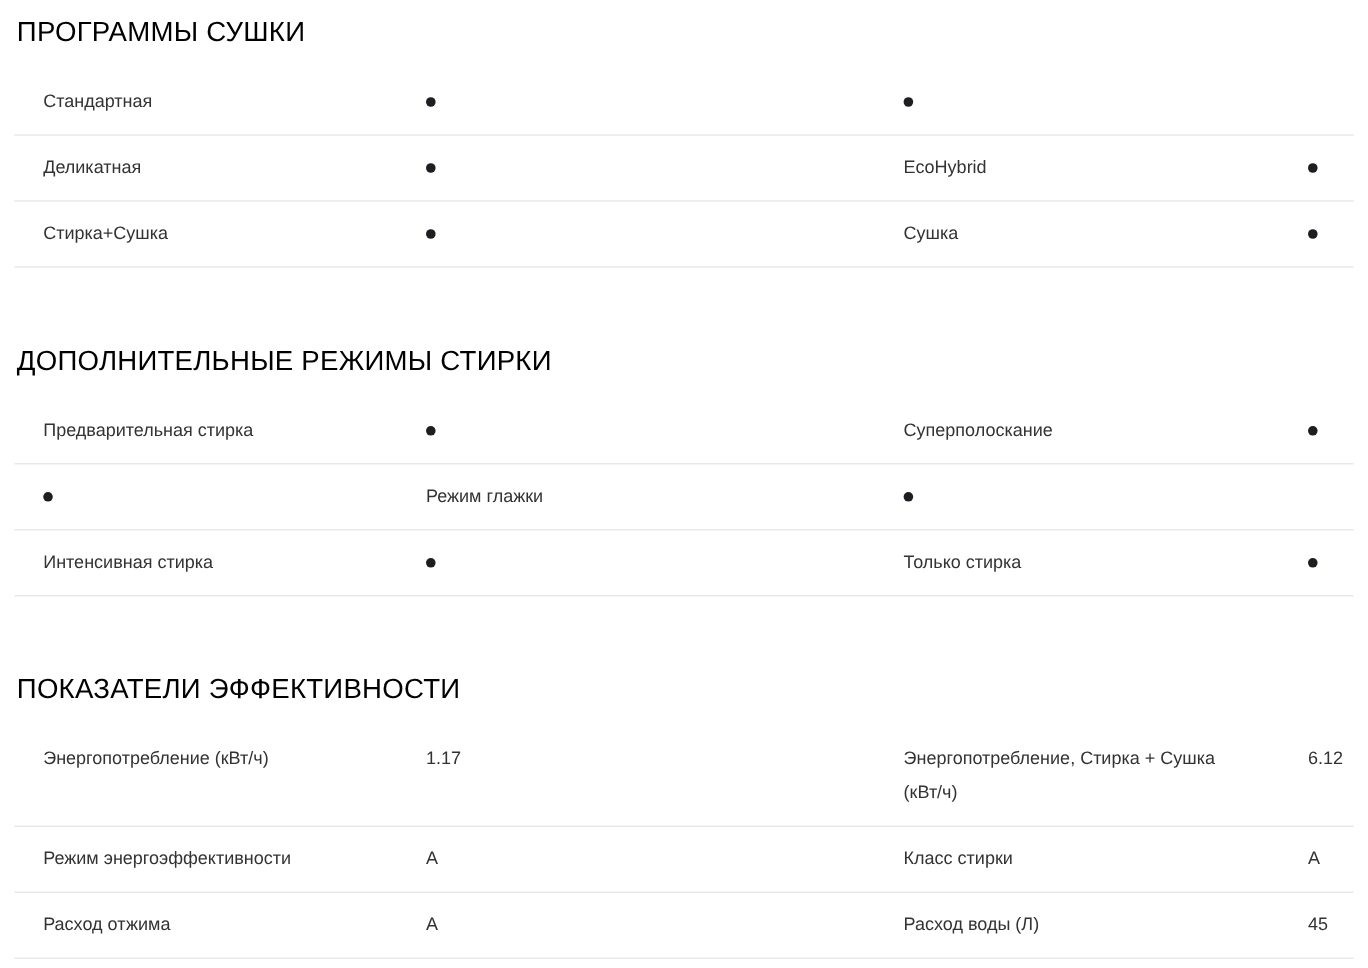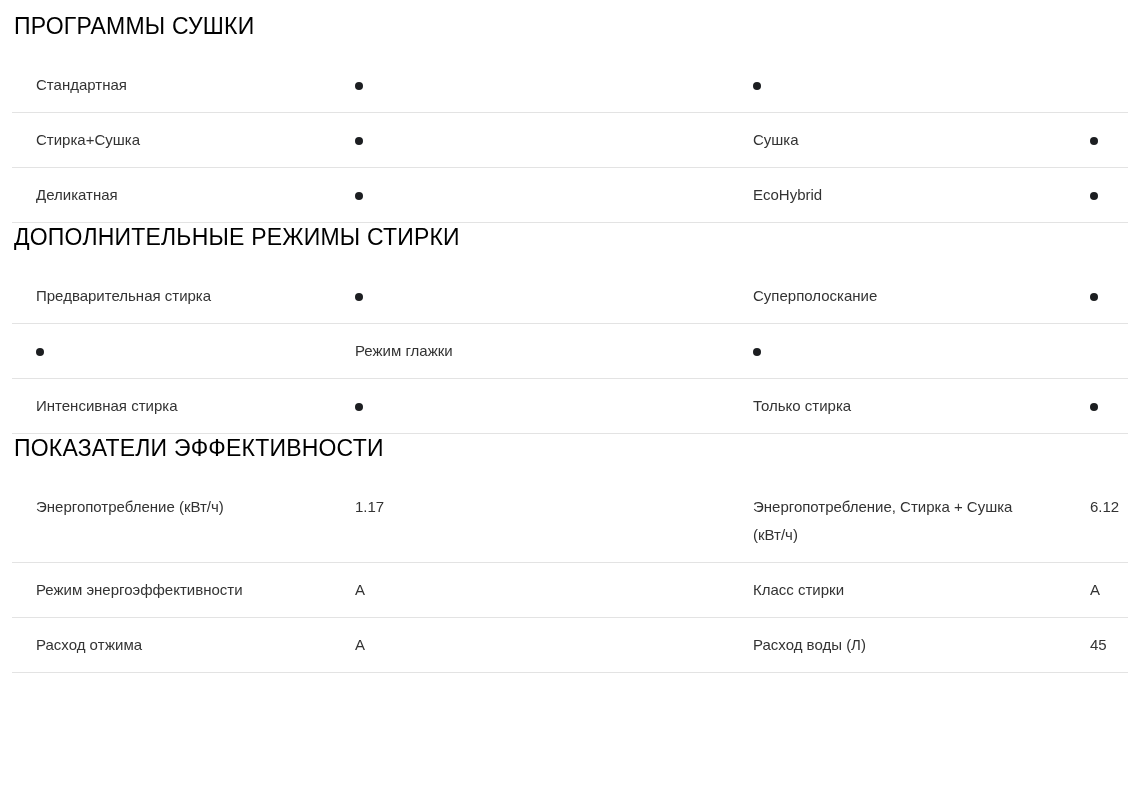--- a/index.html
+++ b/index.html
@@ -15,21 +15,21 @@
 
   .section-title {
     font-size: 23px;
     font-weight: 400;
     color: #000000;
     line-height: 28px;
     padding: 0 14px;
     letter-spacing: 0.2px;
   }
   .section-first .section-title { margin-top: 12px; }
-  .section + .section { }
+  .section + .section { margin-top: 63px; }
 
   .spec-table { margin: 18px 12px 0 12px; }
 
   .spec-row {
     display: grid;
     grid-template-columns: 319px 398px 337px 1fr;
     align-items: start;
     padding: 13px 0 13px 24px;
     border-bottom: 1px solid #e3e3e3;
   }
@@ -58,29 +58,29 @@
 
   <div class="section section-first">
     <h2 class="section-title">ПРОГРАММЫ СУШКИ</h2>
     <div class="spec-table">
       <div class="spec-row">
         <div class="cell label">Стандартная</div>
         <div class="cell value"><span class="dot"></span></div>
         <div class="cell value"><span class="dot"></span></div>
       </div>
       <div class="spec-row">
+        <div class="cell label">Деликатная</div>
+        <div class="cell value"><span class="dot"></span></div>
+        <div class="cell label label-right">EcoHybrid</div>
+        <div class="cell value"><span class="dot"></span></div>
+      </div>
+      <div class="spec-row">
         <div class="cell label">Стирка+Сушка</div>
         <div class="cell value"><span class="dot"></span></div>
         <div class="cell label label-right">Сушка</div>
-        <div class="cell value"><span class="dot"></span></div>
-      </div>
-      <div class="spec-row">
-        <div class="cell label">Деликатная</div>
-        <div class="cell value"><span class="dot"></span></div>
-        <div class="cell label label-right">EcoHybrid</div>
         <div class="cell value"><span class="dot"></span></div>
       </div>
     </div>
   </div>
 
   <div class="section">
     <h2 class="section-title">ДОПОЛНИТЕЛЬНЫЕ РЕЖИМЫ СТИРКИ</h2>
     <div class="spec-table">
       <div class="spec-row">
         <div class="cell label">Предварительная стирка</div>

